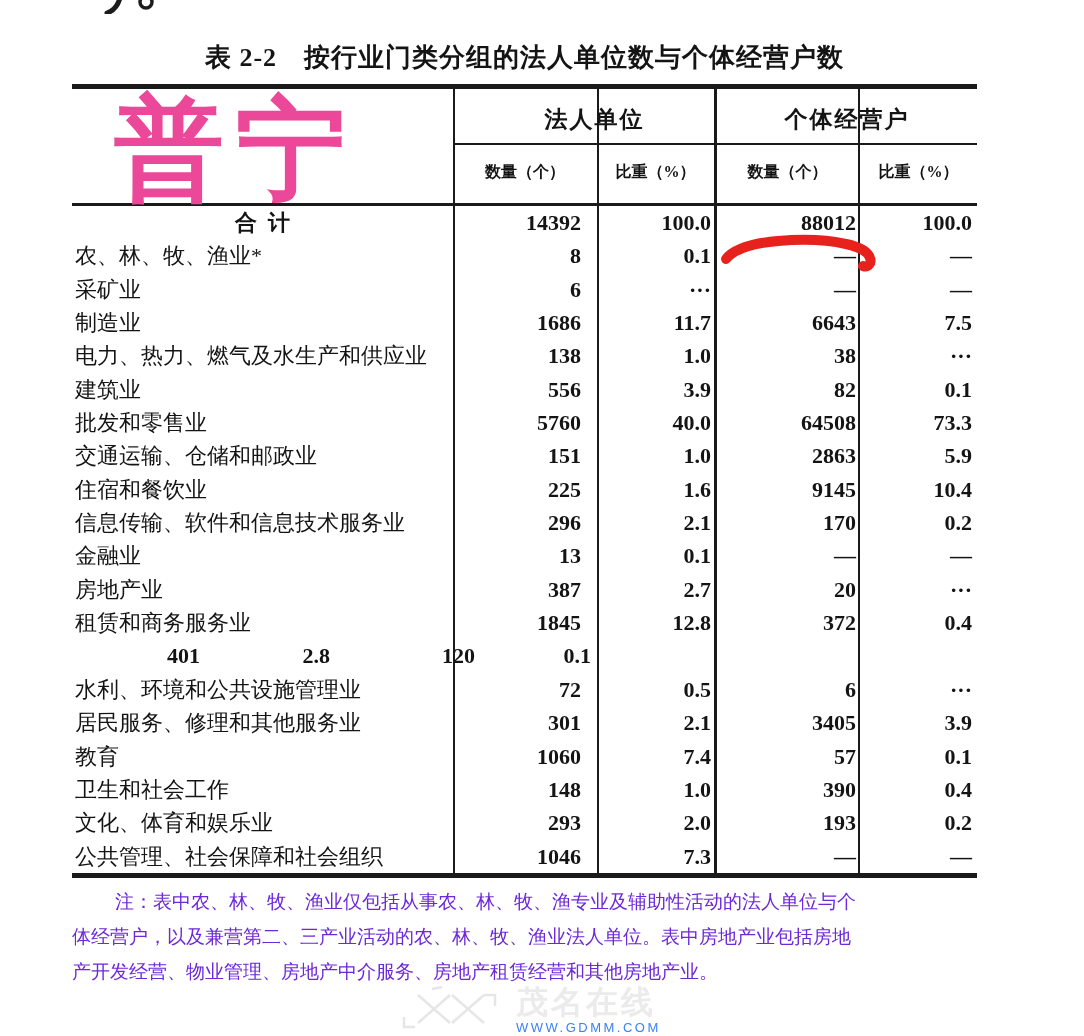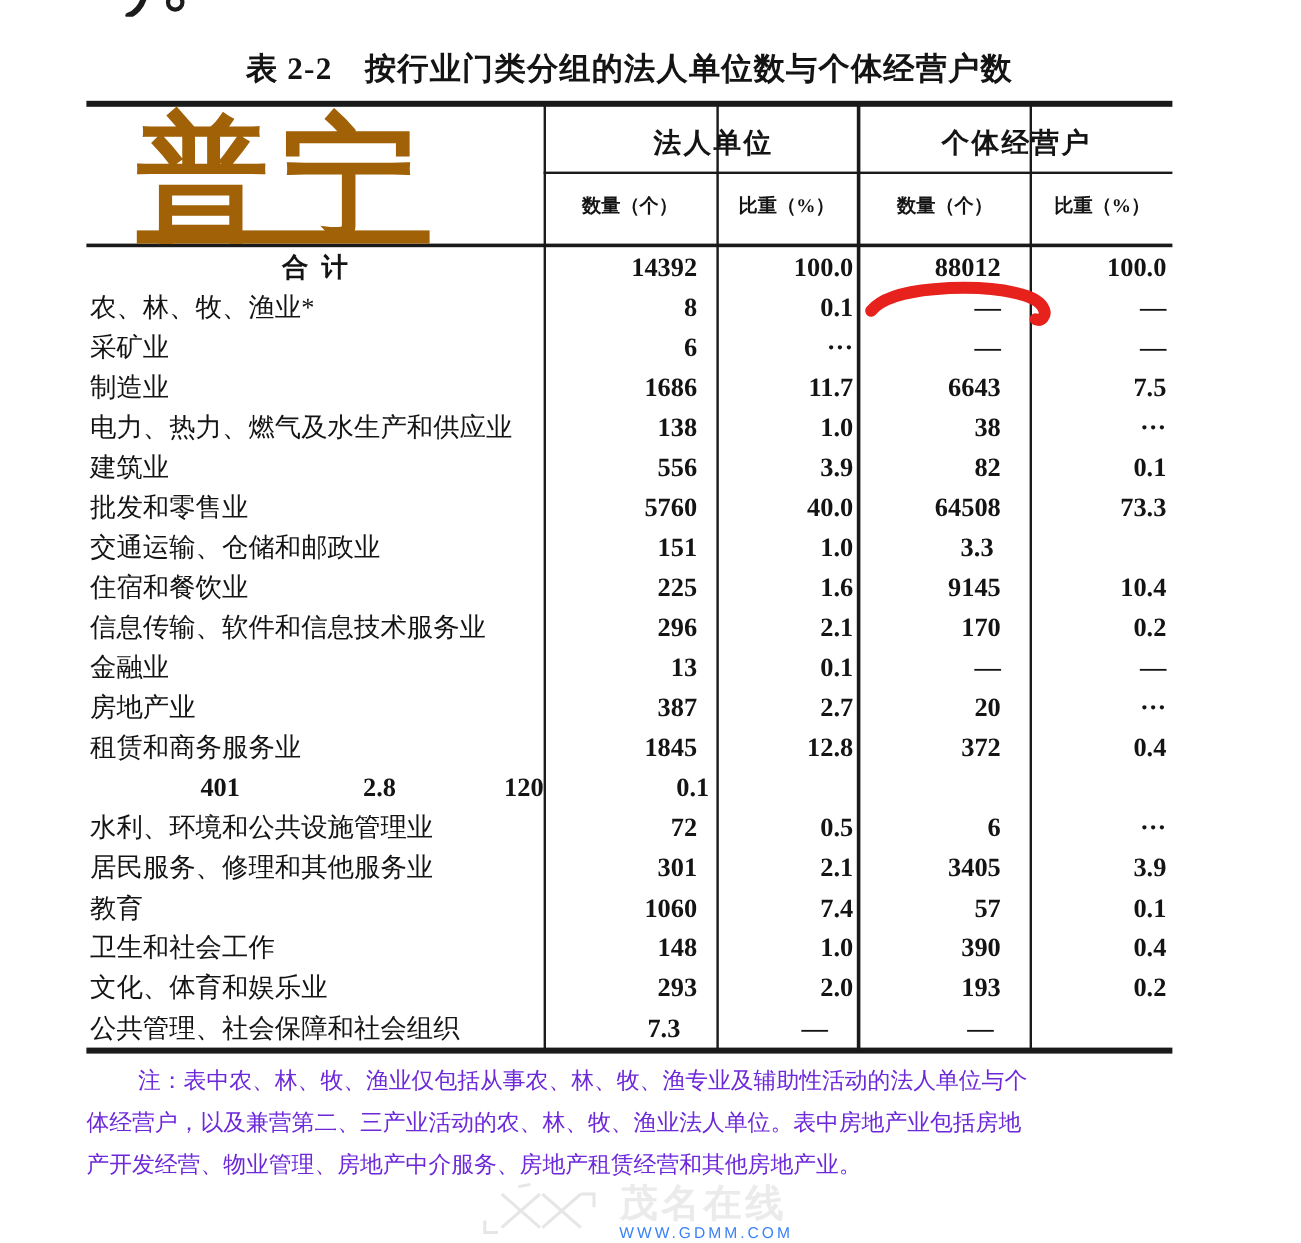--- a/index.html
+++ b/index.html
@@ -30,21 +30,21 @@
   .sh1{left:381px;width:144px;}
   .sh2{left:525px;width:117px;}
   .sh3{left:645px;width:141px;}
   .sh4{left:788px;width:117px;}
   .tbody{position:absolute;left:0;top:122px;width:905px;}
   .trow{display:flex;height:33.35px;align-items:flex-start;font-size:22px;line-height:33px;}
   .c-name{width:381px;padding-left:3px;box-sizing:border-box;white-space:pre;overflow:hidden;}
   .c-val{text-align:right;box-sizing:border-box;font-weight:bold;white-space:pre;}
   .cv0{width:144px;padding-right:16px;}
   .cv1{width:117px;padding-right:3px;}
-  .cv2{width:144px;padding-right:24px;}
+  .cv2{width:144px;padding-right:2px;}
   .cv3{width:119px;padding-right:5px;}
   .trow.total .c-name{text-align:center;font-weight:bold;padding-left:0;}
   
   .wm{position:absolute;left:114px;top:90px;z-index:5;
     font-family:"Liberation Sans","DejaVu Sans",sans-serif;font-weight:bold;
     font-size:110px;line-height:118px;letter-spacing:12px;}
   
   .marker{position:absolute;left:716px;top:232px;z-index:6;}
   
   .note{position:absolute;left:72px;top:884px;width:910px;font-size:19px;
@@ -136,21 +136,22 @@
         <div class="c-name">批发和零售业</div>
         <div class="c-val cv0">5760</div>
         <div class="c-val cv1">40.0</div>
         <div class="c-val cv2">64508</div>
         <div class="c-val cv3">73.3</div>
       </div>
       <div class="trow">
         <div class="c-name">交通运输、仓储和邮政业</div>
         <div class="c-val cv0">151</div>
         <div class="c-val cv1">1.0</div>
-        <div class="c-val cv3">3.3</div>
+        <div class="c-val cv2">2863</div>
+        <div class="c-val cv3">5.9</div>
       </div>
       <div class="trow">
         <div class="c-name">住宿和餐饮业</div>
         <div class="c-val cv0">225</div>
         <div class="c-val cv1">1.6</div>
         <div class="c-val cv2">9145</div>
         <div class="c-val cv3">10.4</div>
       </div>
       <div class="trow">
         <div class="c-name">信息传输、软件和信息技术服务业</div>
@@ -216,28 +217,29 @@
       </div>
       <div class="trow">
         <div class="c-name">文化、体育和娱乐业</div>
         <div class="c-val cv0">293</div>
         <div class="c-val cv1">2.0</div>
         <div class="c-val cv2">193</div>
         <div class="c-val cv3">0.2</div>
       </div>
       <div class="trow">
         <div class="c-name">公共管理、社会保障和社会组织</div>
+        <div class="c-val cv0">1046</div>
         <div class="c-val cv1">7.3</div>
         <div class="c-val cv2">—</div>
         <div class="c-val cv3">—</div>
       </div>
     </div>
 </div>
 
-<div class="wm" style="color: #a16207; text-decoration: underline;">普宁</div>
+<div class="wm" style="color: #ec4899;">普宁</div>
 
 <div class="marker">
   <svg width="172" height="44" viewBox="0 0 172 44">
     <path d="M10 27 C 18 17 38 11 62 9 C 86 7 112 8 130 12 C 144 15 152 20 154 26 C 156 31 152 36 147 34" stroke="#e7221d" stroke-width="10" fill="none" stroke-linecap="round" stroke-linejoin="round"></path>
   </svg>
 </div>
 
 <div class="note">
   <div class="ln first">注：表中农、林、牧、渔业仅包括从事农、林、牧、渔专业及辅助性活动的法人单位与个</div>
   <div class="ln">体经营户，以及兼营第二、三产业活动的农、林、牧、渔业法人单位。表中房地产业包括房地</div>

